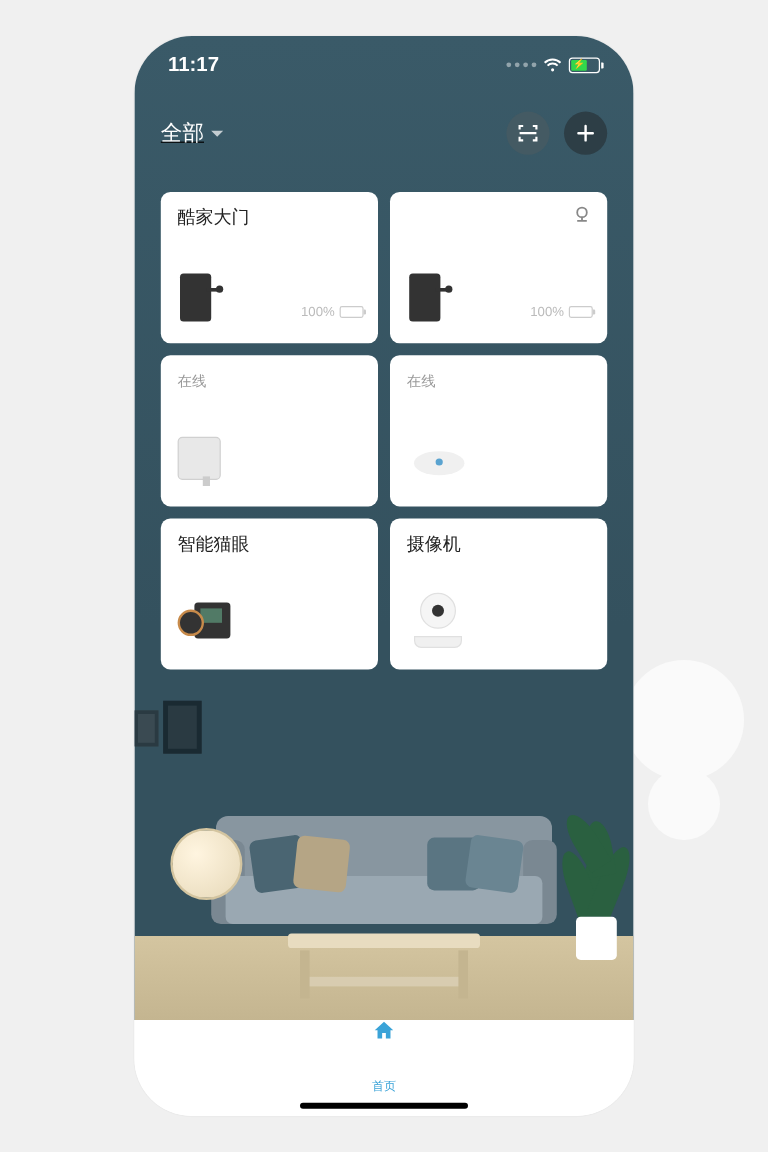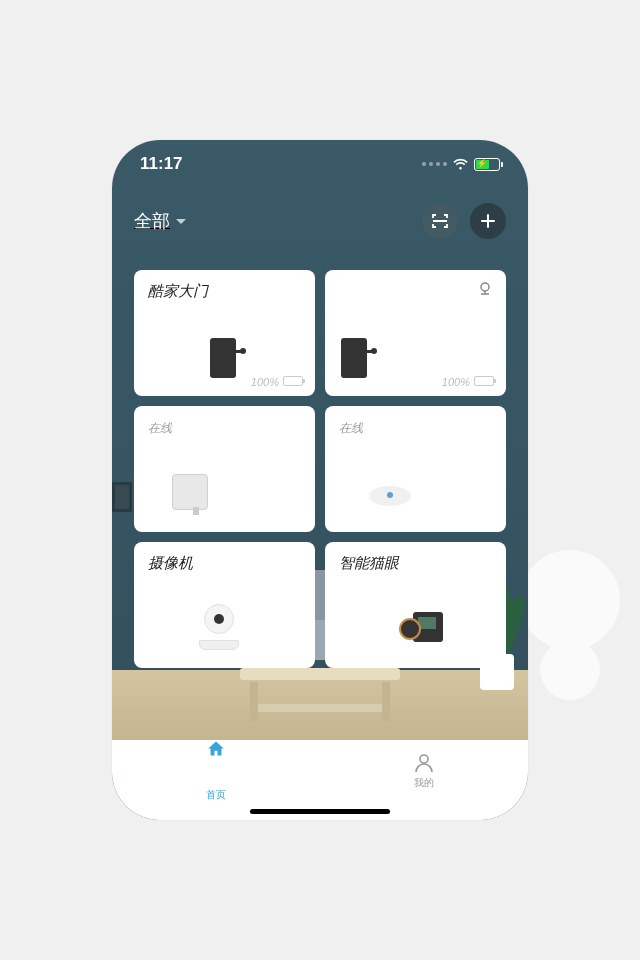--- a/index.html
+++ b/index.html
@@ -17,21 +17,21 @@
       position: absolute;
       border-radius: 50%;
       background: #fafafa;
       z-index: 0;
     }
     .deco1 { width: 100px; height: 100px; right: 20px; top: 550px; }
     .deco2 { width: 60px; height: 60px; right: 40px; top: 640px; }
 
     .phone {
       width: 416px;
-      height: 680px;
+      height: 900px;
       background: #fff;
       border-radius: 48px;
       overflow: hidden;
       position: relative;
       box-shadow: 0 0 0 1px rgba(0,0,0,0.02);
       z-index: 1;
     }
 
     
     .status-bar {
@@ -135,31 +135,30 @@
       gap: 10px;
       z-index: 5;
     }
     .card {
       background: #fff;
       border-radius: 8px;
       height: 126px;
       padding: 12px 14px;
       position: relative;
       display: flex;
-      flex-direction: row;
-      font-style: italic;
+      flex-direction: column;
     }
     .card-title { font-size: 15px; color: #222; font-weight: 500; }
     .card-status { font-size: 12px; color: #999; margin-top: 2px; }
     .card-corner { position: absolute; top: 10px; right: 12px; color: #666; }
     .card-body { flex: 1; display: flex; align-items: flex-end; justify-content: flex-start; }
     .card-footer {
       position: absolute;
-      bottom: 8px; right: 12px;
-      display: flex; align-items: flex-start; gap: 4px;
+      bottom: 20px; right: 12px;
+      display: flex; align-items: center; gap: 4px;
       font-size: 11px; color: #bbb;
     }
     .small-battery {
       width: 20px; height: 10px;
       border: 1px solid #ccc;
       border-radius: 2px;
       position: relative;
     }
     .small-battery::after {
       content:''; position:absolute; right:-3px; top:2px;
@@ -446,35 +445,35 @@
     </div>
 
     <div class="card">
       <div class="card-status">在线</div>
       <div class="card-body">
           <div class="dev-wifi"></div>
         </div>
     </div>
 
     <div class="card">
+      <div class="card-title">智能猫眼</div>
+      <div class="card-body">
+        <div class="dev-peephole">
+          <div class="screen"></div>
+            <div class="ring"></div>
+        </div>
+      </div>
+    </div>
+
+    <div class="card">
       <div class="card-title">摄像机</div>
       <div class="card-body">
         <div class="dev-camera">
           <div class="head"></div>
             <div class="base"></div>
-        </div>
-      </div>
-    </div>
-
-    <div class="card">
-      <div class="card-title">智能猫眼</div>
-      <div class="card-body">
-        <div class="dev-peephole">
-          <div class="screen"></div>
-            <div class="ring"></div>
         </div>
       </div>
     </div>
 
   </div>
 
   <div class="room">
     <div class="frame"></div>
     <div class="frame2"></div>
     <div class="room-floor"></div>
@@ -509,24 +508,17 @@
     </div>
   </div>
 
   <div class="bottom-nav">
     <div class="nav-item active">
       <svg width="24" height="22" viewBox="0 0 24 22">
         <path d="M12 2L2 11h3v9h5v-6h4v6h5v-9h3L12 2z" fill="#3aa3d8"></path>
       </svg>
       <span class="nav-label">首页</span>
     </div>
-    <div class="nav-item">
-      <svg width="22" height="22" viewBox="0 0 22 22" fill="none" stroke="#999" stroke-width="1.6">
-        <circle cx="11" cy="7" r="4"></circle>
-          <path d="M3 20c0-4.4 3.6-8 8-8s8 3.6 8 8"></path>
-      </svg>
-      <span class="nav-label">我的</span>
-    </div>
   </div>
 
   <div class="home-indicator"></div>
 
 </div>
 
 </body></html>

